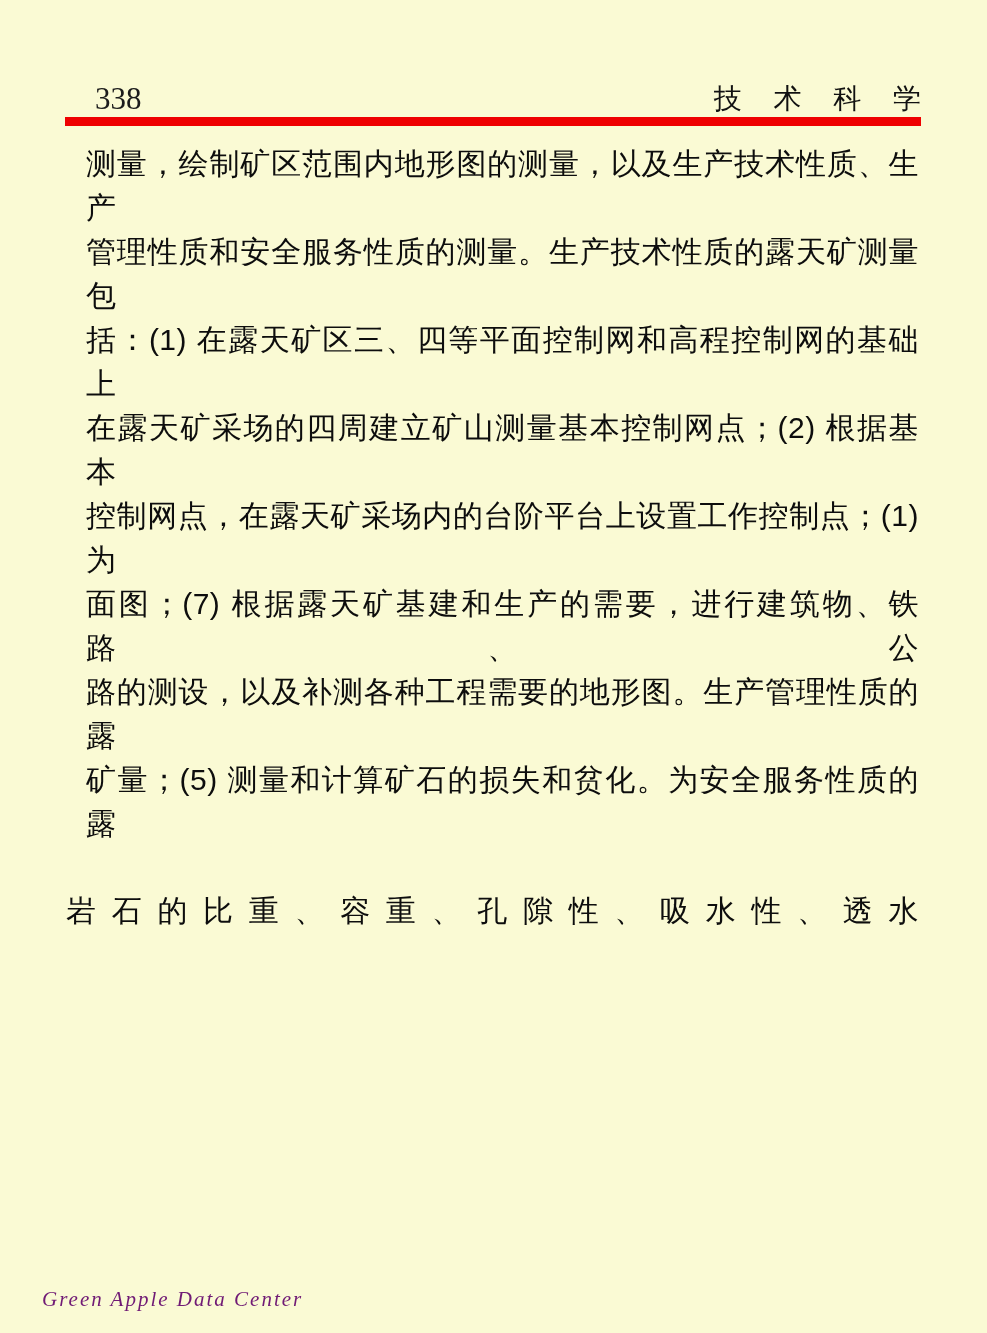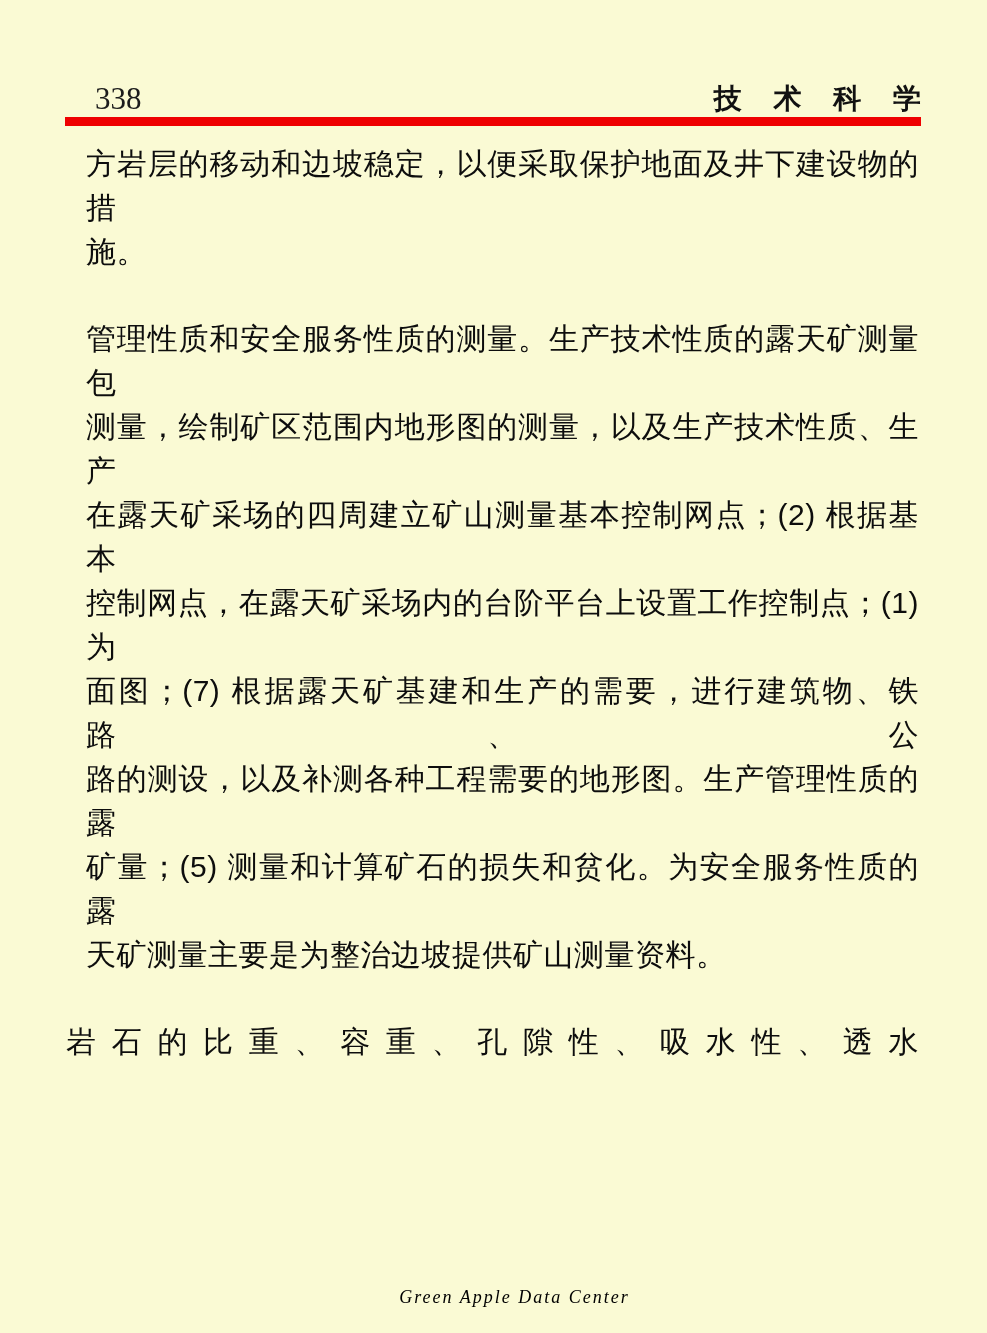--- a/index.html
+++ b/index.html
@@ -22,21 +22,21 @@
     font-size: 31px;
     line-height: 1;
     color: #1c1c1c;
   }
   .section-title {
     position: absolute;
     right: 66px;
     top: 85px;
     font-size: 28px;
     line-height: 1;
-    font-weight: 700;
+    font-weight: 400;
     letter-spacing: 12px;
     margin-right: -12px;
     white-space: pre;
     color: #111;
   }
   .rule {
     position: absolute;
     left: 65px;
     top: 117px;
     width: 856px;
@@ -64,50 +64,45 @@
   .line.flush { text-align-last: left; }
   .line.headword-line { margin-left: -20px; }
   .headword { font-weight: 700; }
   .watermark {
     position: absolute;
     left: 0;
     top: 1287px;
     width: 100%;
     box-sizing: border-box;
     padding-left: 42px;
-    text-align: center;
     font-family: "Liberation Serif", serif;
     font-style: italic;
-    font-size: 18px;
+    font-size: 21px;
     letter-spacing: 2px;
-    color: #000000;
+    color: #701a75;
   }
 </style>
 </head>
 <body>
 
 <div class="page">
   <span class="page-number">338</span>
   <span class="section-title">技 术 科 学</span>
   <div class="rule"></div>
 
   <main class="body-text" id="body-text">
       <div class="paragraph">
-        <div class="line">方岩层的移动和边坡稳定，以便采取保护地面及井下建设物的措</div>
-        <div class="line flush">施。</div>
-      </div>
-      <div class="paragraph">
+        <div class="line">测量，绘制矿区范围内地形图的测量，以及生产技术性质、生产</div>
         <div class="line">管理性质和安全服务性质的测量。生产技术性质的露天矿测量包</div>
-        <div class="line">测量，绘制矿区范围内地形图的测量，以及生产技术性质、生产</div>
+        <div class="line">括：(1) 在露天矿区三、四等平面控制网和高程控制网的基础上</div>
         <div class="line">在露天矿采场的四周建立矿山测量基本控制网点；(2) 根据基本</div>
         <div class="line">控制网点，在露天矿采场内的台阶平台上设置工作控制点；(1)为</div>
         <div class="line">面图；(7) 根据露天矿基建和生产的需要，进行建筑物、铁路、公</div>
         <div class="line">路的测设，以及补测各种工程需要的地形图。生产管理性质的露</div>
         <div class="line">矿量；(5) 测量和计算矿石的损失和贫化。为安全服务性质的露</div>
-        <div class="line flush">天矿测量主要是为整治边坡提供矿山测量资料。</div>
       </div>
       <div class="paragraph">
         <div class="line headword-line">岩石的比重、容重、孔隙性、吸水性、透水</div>
       </div>
     </main>
 
   <div class="watermark">Green Apple Data Center</div>
 </div>
 
 </body></html>

